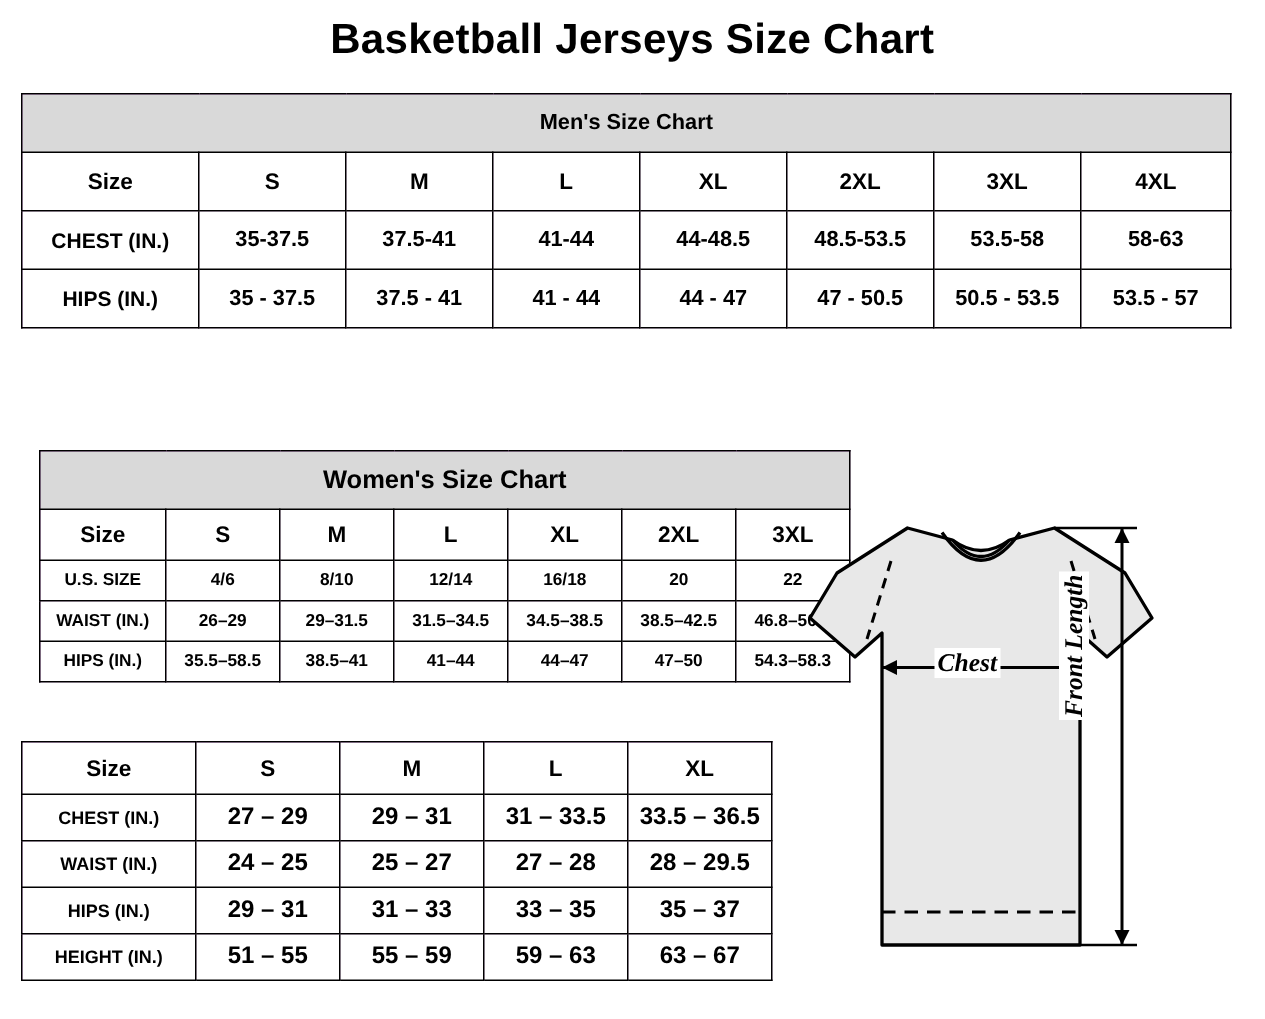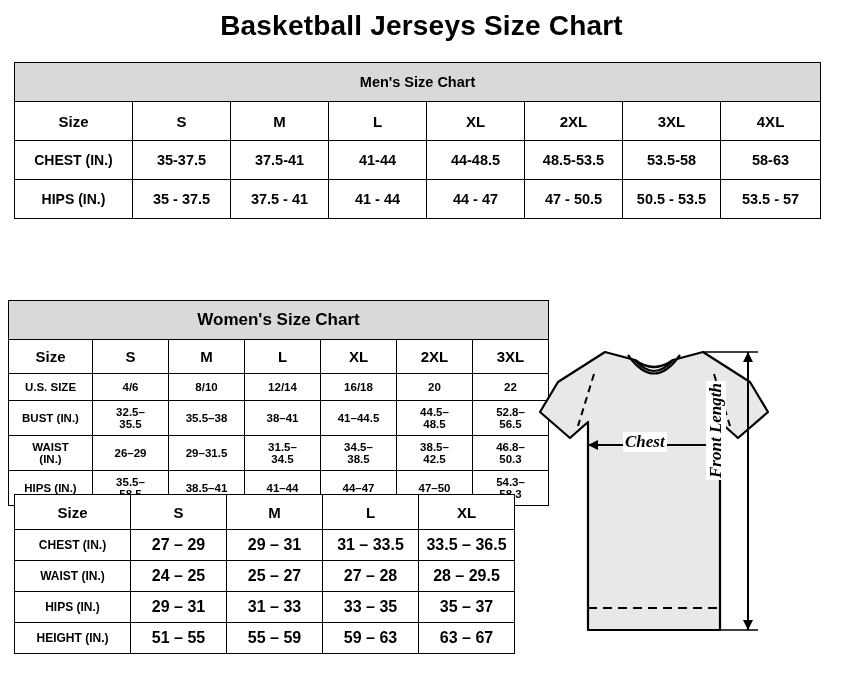--- a/index.html
+++ b/index.html
@@ -46,25 +46,25 @@
     left: 14px;
     top: 62px;
     width: 806px;
   }
   #men-table td { height: 22px; font-size: 14.5px; padding: 8px 2px; }
   #men-table .hdr { font-size: 15px; }
   #men-table .rowlab { font-size: 14px; }
   
   #women-table {
     position: absolute;
-    left: 8px;
+    left: 26px;
     top: 300px;
     width: 540px;
   }
-  #women-table td { height: 16px; font-size: 11.5px; padding: 5px 12px; }
+  #women-table td { height: 16px; font-size: 11.5px; padding: 5px 1px; }
   #women-table .hdr { font-size: 15px; padding: 8px 1px; }
   #women-table .rowlab { font-size: 11.5px; }
   #women-table .caption-cell { font-size: 17px; padding: 9px 0; }
   
   #youth-table {
     position: absolute;
     left: 14px;
     top: 494px;
     width: 500px;
   }
@@ -182,29 +182,20 @@
     <tr>
       <td class="rowlab">U.S. SIZE</td>
       <td>4/6</td>
       <td>8/10</td>
       <td>12/14</td>
       <td>16/18</td>
       <td>20</td>
       <td>22</td>
     </tr>
     <tr>
-      <td class="rowlab">BUST (IN.)</td>
-      <td>32.5–35.5</td>
-      <td>35.5–38</td>
-      <td>38–41</td>
-      <td>41–44.5</td>
-      <td>44.5–48.5</td>
-      <td>52.8–56.5</td>
-    </tr>
-    <tr>
       <td class="rowlab">WAIST (IN.)</td>
       <td>26–29</td>
       <td>29–31.5</td>
       <td>31.5–34.5</td>
       <td>34.5–38.5</td>
       <td>38.5–42.5</td>
       <td>46.8–50.3</td>
     </tr>
     <tr>
       <td class="rowlab">HIPS (IN.)</td>

